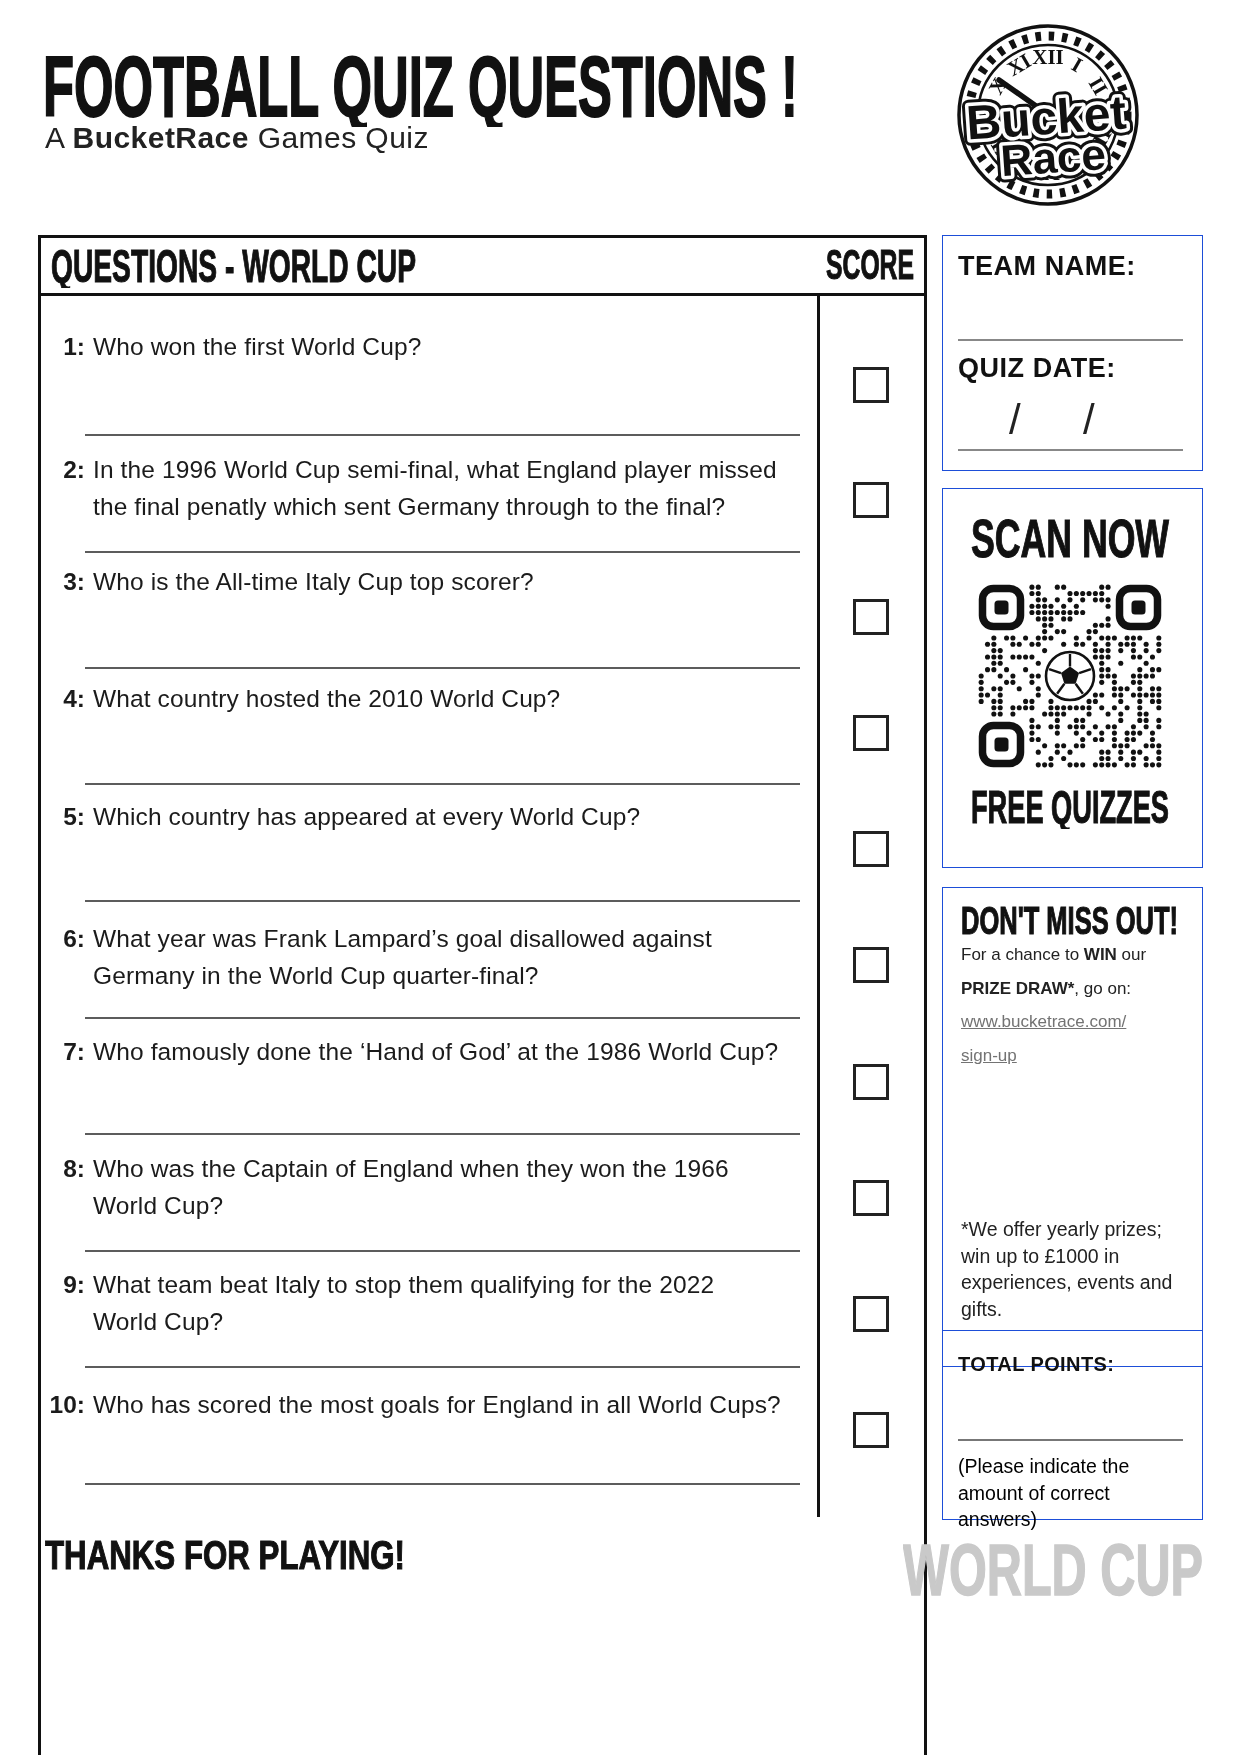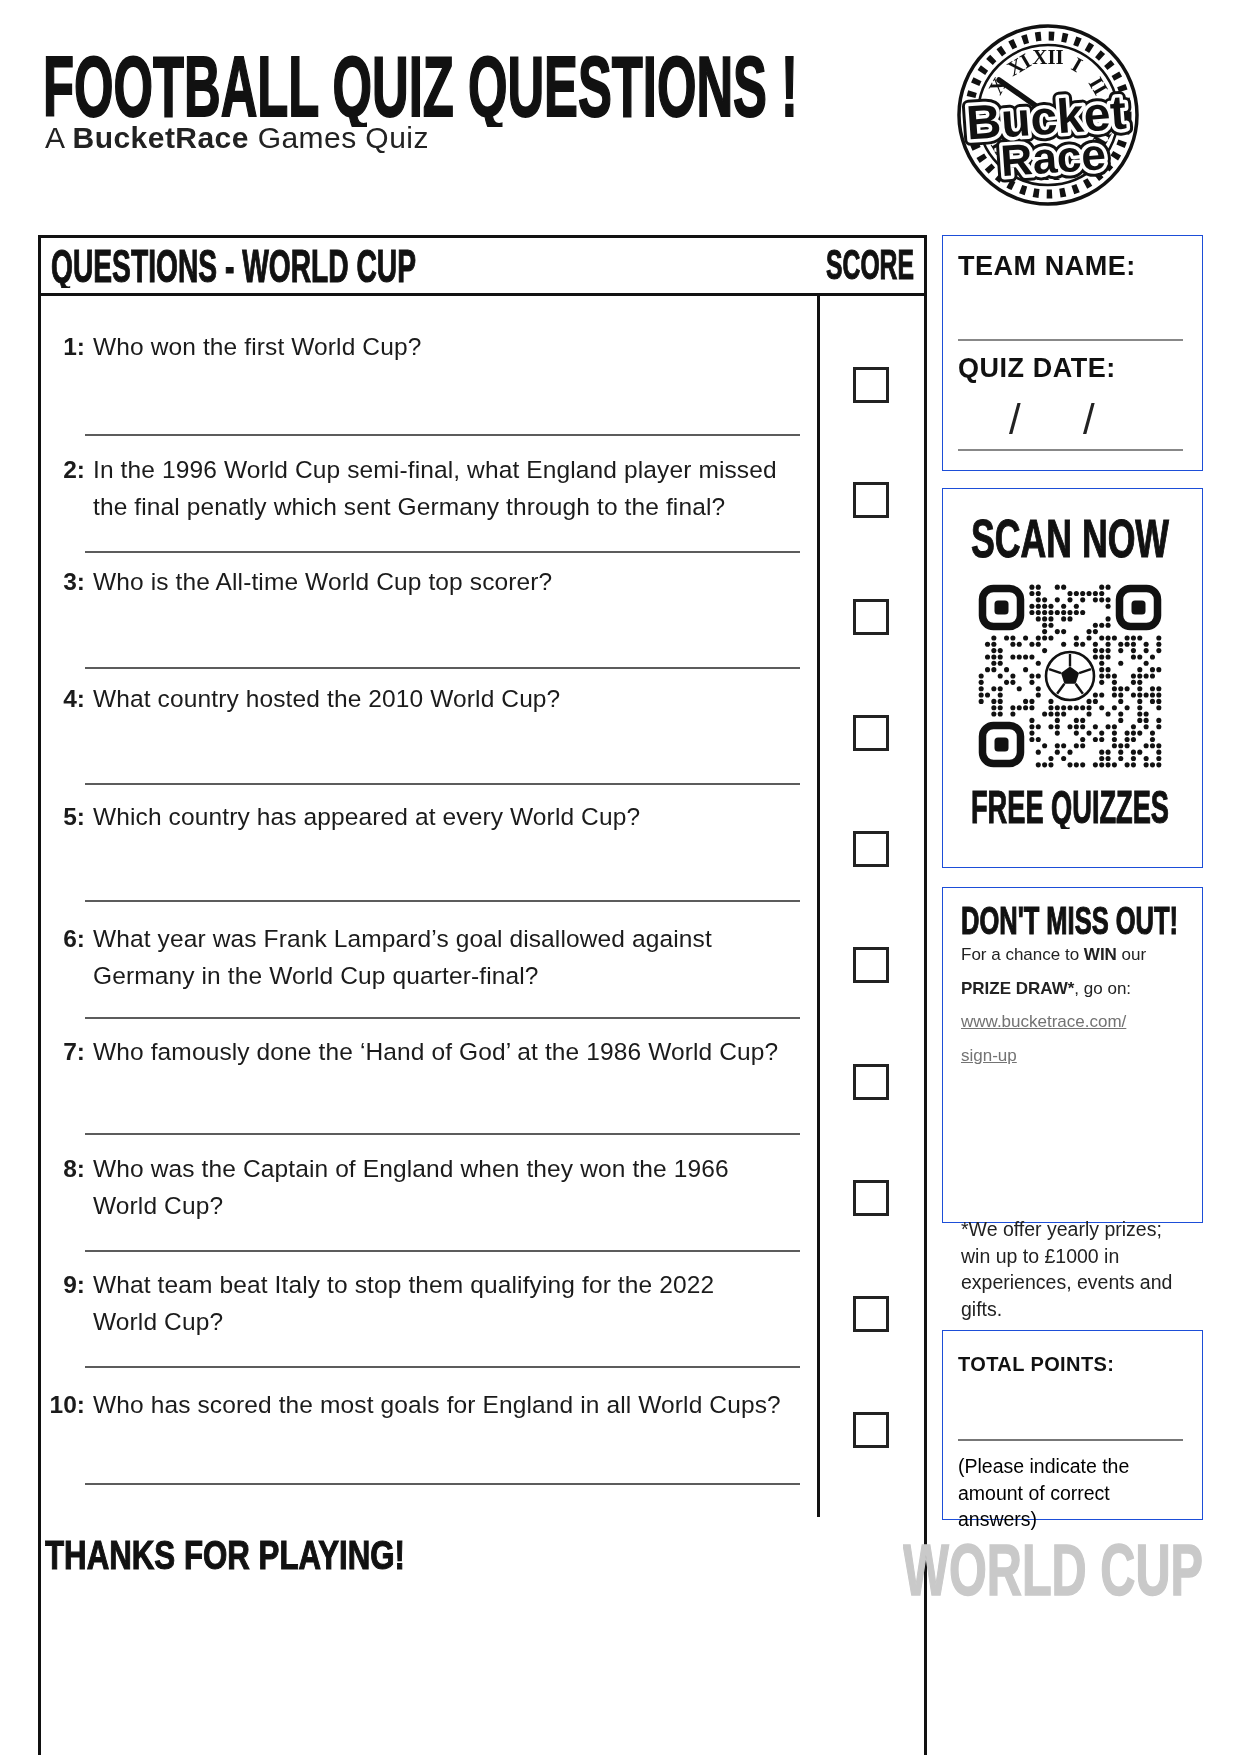--- a/index.html
+++ b/index.html
@@ -123,21 +123,21 @@
         <div class="score-checkbox" style="top: 71px;"></div>
         <div class="q-row" style="top: 155px;">
           <span class="q-num">2:</span>
           <div class="q-text">In the 1996 World Cup semi-final, what England player missed
 the final penatly which sent Germany through to the final?</div>
         </div>
         <div class="answer-line" style="top: 255px;"></div>
         <div class="score-checkbox" style="top: 186px;"></div>
         <div class="q-row" style="top: 267px;">
           <span class="q-num">3:</span>
-          <div class="q-text">Who is the All-time World Cup top scorer?</div>
+          <div class="q-text">Who is the All-time Italy Cup top scorer?</div>
         </div>
         <div class="answer-line" style="top: 371px;"></div>
         <div class="score-checkbox" style="top: 303px;"></div>
         <div class="q-row" style="top: 384px;">
           <span class="q-num">4:</span>
           <div class="q-text">What country hosted the 2010 World Cup?</div>
         </div>
         <div class="answer-line" style="top: 487px;"></div>
         <div class="score-checkbox" style="top: 419px;"></div>
         <div class="q-row" style="top: 502px;">
@@ -512,21 +512,21 @@
           <line x1="86.4" y1="99.8" x2="79.1" y2="109.8"></line>
           <line x1="83" y1="89.1" x2="71.1" y2="85.2"></line>
         </g>
       </g>
     </svg>
     <svg class="abs" style="left:27px; top:300px;" width="200" height="40">
       <text class="svgfat" x="100" y="34" font-size="47" text-anchor="middle" textLength="198" lengthAdjust="spacingAndGlyphs">FREE QUIZZES</text>
     </svg>
   </div>
 
-  <div class="side-box" style="top:887px; height:336px;">
+  <div class="side-box" style="top:887px; height:480px;">
     <svg class="abs" style="left:18px; top:18px;" width="222" height="34">
       <text class="svgfat" x="0" y="28" font-size="38" textLength="217" lengthAdjust="spacingAndGlyphs">DON'T MISS OUT!</text>
     </svg>
     <div class="promo-text" style="top:50px;">
       <span>For a chance to </span><b>WIN</b><span> our</span><br>
       <b>PRIZE DRAW*</b><span>, go on:</span><br>
       <a href="#" class="promo-link">www.bucketrace.com/
 sign-up</a>
     </div>
     <div class="footnote" style="top:328px;">*We offer yearly prizes; win up to £1000 in experiences, events and gifts.</div>

